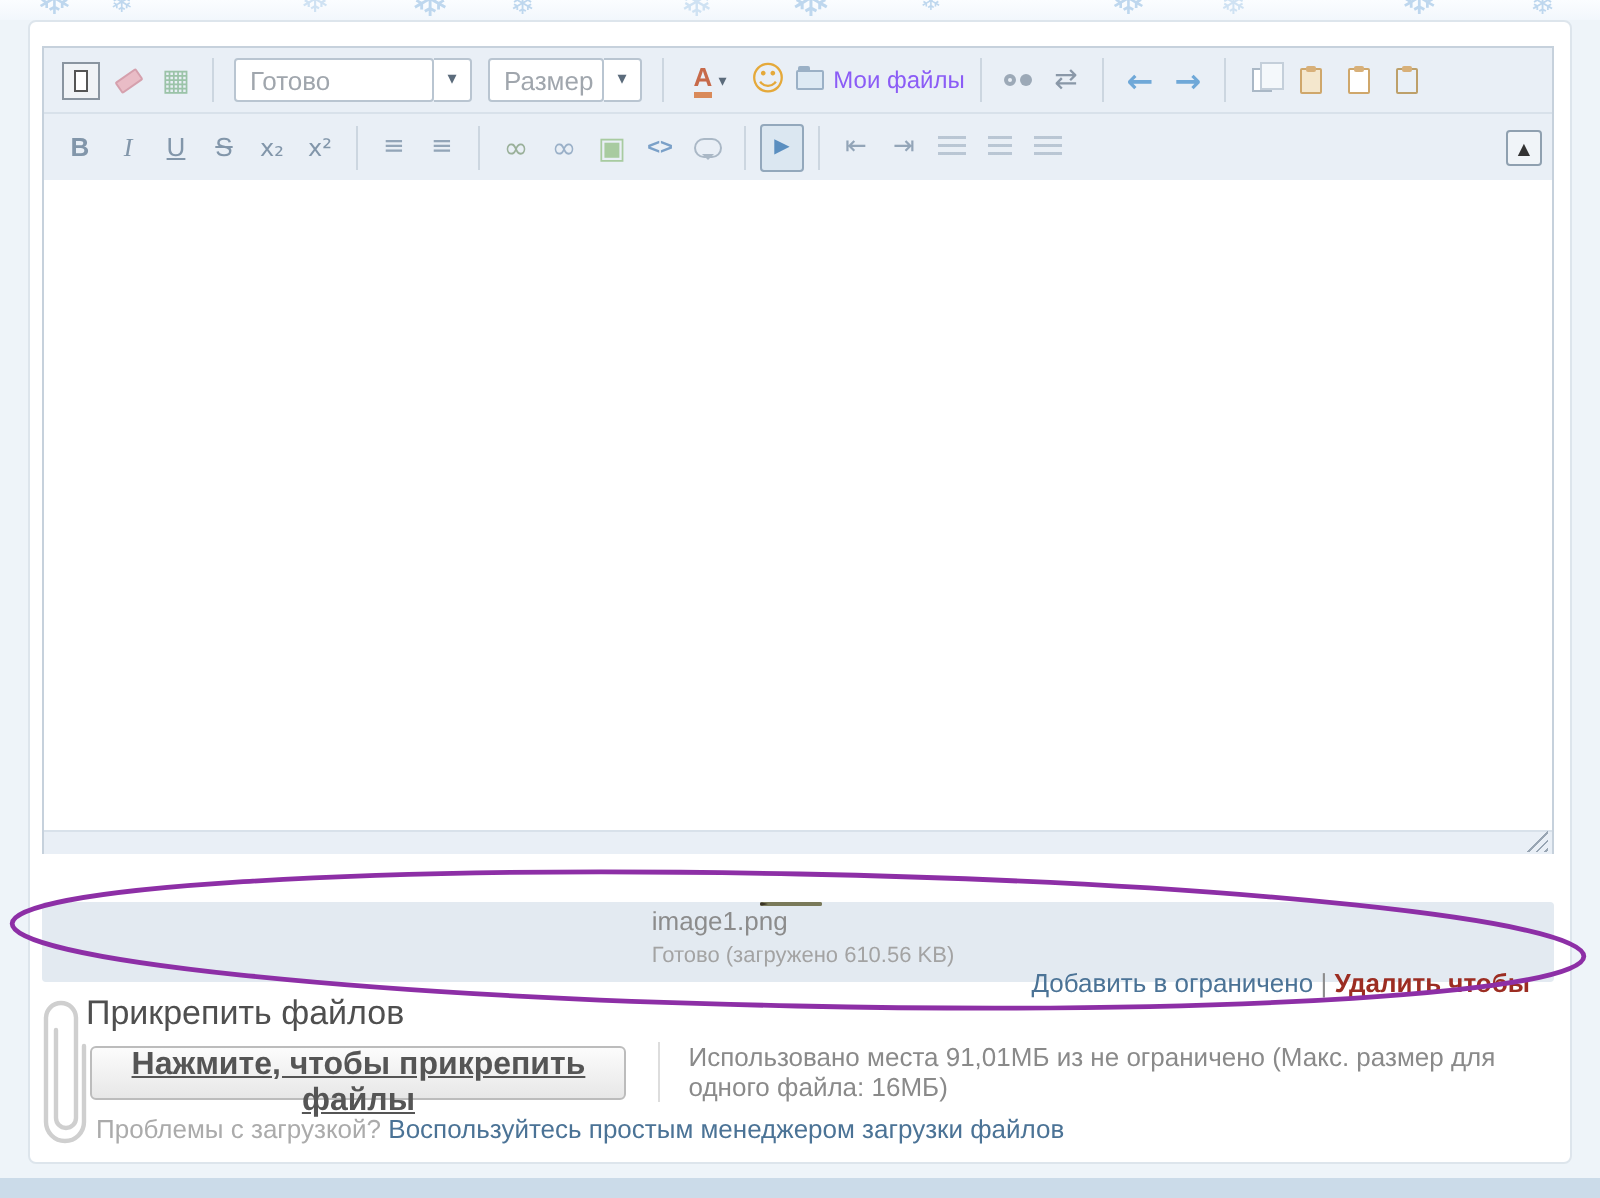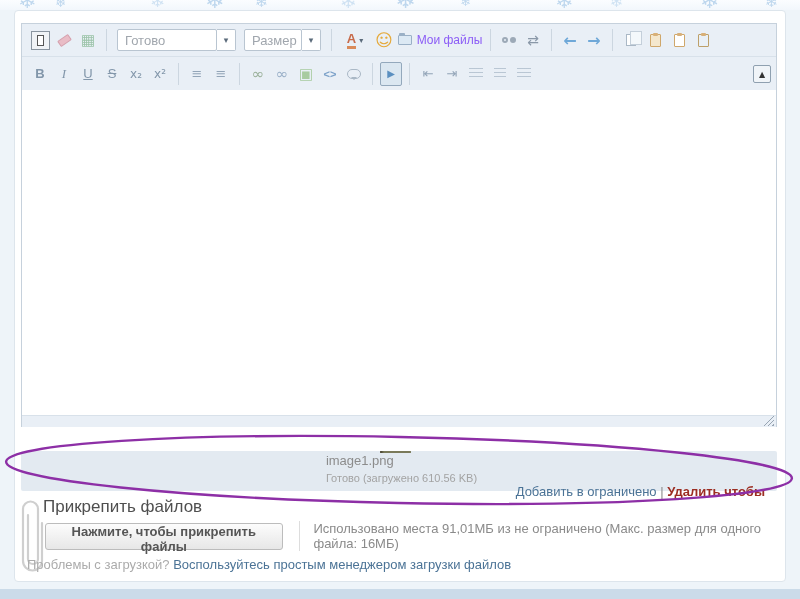--- a/index.html
+++ b/index.html
@@ -97,24 +97,24 @@
   .attach-links { margin-left:auto; font-size:13px; color:#8c8c8c; }
   .link-add { color:#4b7396; text-decoration:none; cursor:pointer; }
   .link-del { color:#9c2d22; font-weight:bold; text-decoration:none; cursor:pointer; }
 
   
   .paperclip { position:absolute; left:4px; top:482px; }
   .attach-title { position:absolute; left:28px; top:486px; font-size:17px; color:#4f4f4f; }
   .attach-controls { position:absolute; left:30px; top:510px; display:flex; align-items:center; }
   .attach-btn { height:27px; padding:0 15px; background:linear-gradient(#fcfcfc,#e7e7e7);
     border:1px solid #bcbcbc; border-radius:3px; font-family:"Liberation Sans",sans-serif;
-    font-size:13px; font-weight:bold; color:#555; cursor:pointer; }
+    font-size:16px; font-weight:bold; color:#555; cursor:pointer;text-decoration:underline; }
   .ctrl-sep { width:1px; height:30px; background:#ddd; margin:0 14px 0 16px; }
   .usage { font-size:13px; color:#8a8a8a; }
-  .problems { position:absolute; left:12px; top:546px; font-size:13px; }
+  .problems { position:absolute; left:33px; top:546px; font-size:13px; }
   .problems .muted { color:#ababab; }
   .problems a { color:#4b7396; text-decoration:none; cursor:pointer; }
 
   
   .overlay { position:absolute; left:0; top:0; width:800px; height:599px;
     pointer-events:none; }
 </style>
 </head>
 <body>
 

